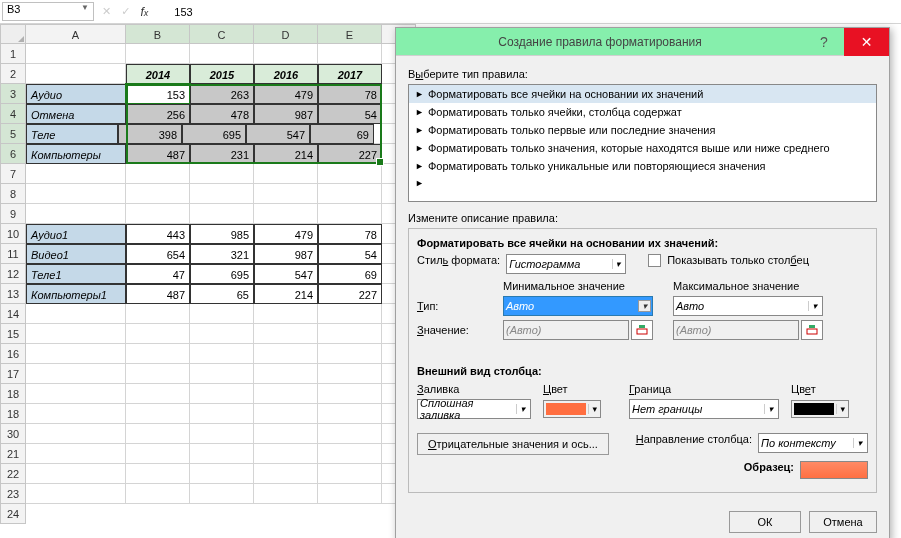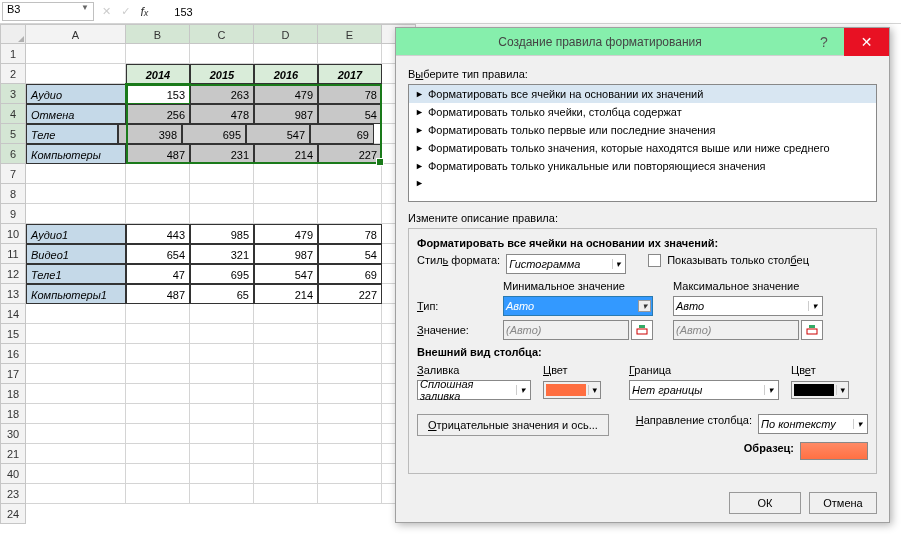--- a/index.html
+++ b/index.html
@@ -110,21 +110,21 @@
       <div class="rh">12</div>
       <div class="rh">13</div>
       <div class="rh">14</div>
       <div class="rh">15</div>
       <div class="rh">16</div>
       <div class="rh">17</div>
       <div class="rh">18</div>
       <div class="rh">18</div>
       <div class="rh">30</div>
       <div class="rh">21</div>
-      <div class="rh">40</div>
+      <div class="rh">22</div>
       <div class="rh">23</div>
       <div class="rh">24</div>
     </div>
   <div class="cells" id="cells">
       <div class="row">
         <div class="cell " style="width: 100px;"></div>
         <div class="cell " style="width: 64px;"></div>
         <div class="cell " style="width: 64px;"></div>
         <div class="cell " style="width: 64px;"></div>
         <div class="cell " style="width: 64px;"></div>
@@ -391,21 +391,21 @@
             </div>
           <div class="iconbtn">
               <svg width="12" height="12">
                 <rect x="1" y="5" width="10" height="5" fill="none" stroke="#c00"></rect>
                 <rect x="3" y="1" width="6" height="3" fill="#3a6"></rect>
               </svg>
             </div>
         </div>
       </div>
 
-      <div class="bold" style="margin-top:6px">Внешний вид столбца:</div>
+      <div class="bold" style="margin-top:25px">Внешний вид столбца:</div>
 
       <div class="grid4">
         <span><span class="u">З</span>аливка</span>
         <span><span class="u">Ц</span>вет</span>
         <span><span class="u">Г</span>раница</span>
         <span>Цв<span class="u">е</span>т</span>
 
         <div class="ddbox" style="width:114px">
           <span>Сплошная заливка</span>
             <span class="ar">▾</span>

